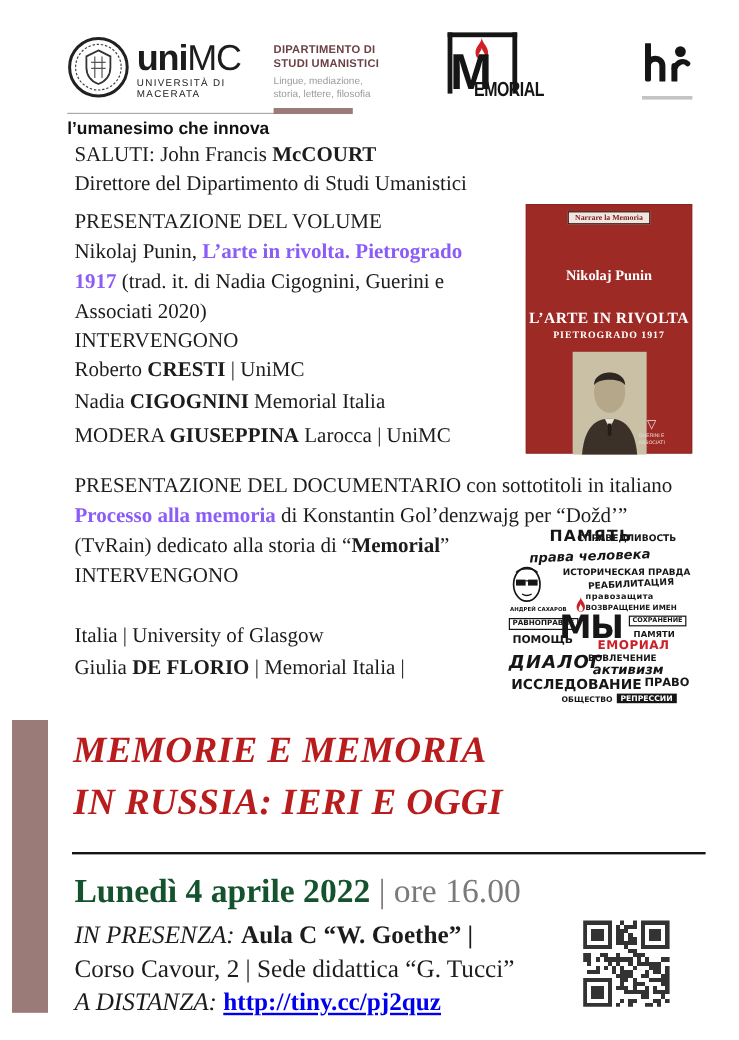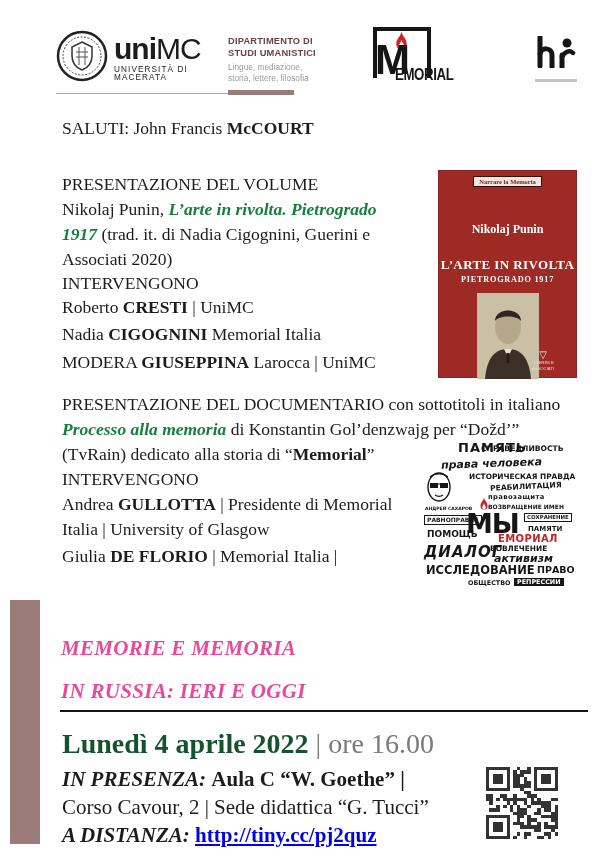--- a/index.html
+++ b/index.html
@@ -27,22 +27,22 @@
   .mem-flame{position:absolute;left:26px;top:4px;}
   .mem-m{position:absolute;left:7px;top:12px;font-family:"Liberation Sans",sans-serif;font-weight:900;font-size:42px;line-height:1;letter-spacing:-2px;color:#151515;}
   .mem-text{position:absolute;left:27px;top:38px;font-family:"Liberation Sans",sans-serif;font-weight:800;font-size:17px;color:#151515;transform:scaleX(.78);transform-origin:left;letter-spacing:-.5px;}
 
   .hrlogo{position:absolute;left:526px;top:36px;width:60px;text-align:center;}
   .hr-caption{width:42px;height:3px;background:#c4c4c4;margin:7px auto 0;}
 
   
   .bl{position:absolute;left:62px;font-size:17.5px;line-height:25px;white-space:nowrap;}
   b{font-weight:700;}
-  .it-mauve{font-style:italic;font-weight:600;color:#15803d;}
-  .bolditalic{font-style:italic;font-weight:700;text-align:center;}
+  .it-mauve{font-weight:600;color:#8b5cf6;}
+  .bolditalic{font-style:italic;font-weight:400;text-align:center;}
 
   
   .bookcover{position:absolute;left:438px;top:170px;width:139px;height:208px;background:#9e2a26;text-align:center;box-shadow:0 0 0 1px #8c2522 inset;}
   .bc-series{display:inline-block;margin-top:6px;border:1px solid #2e0d0d;background:#f1e6de;color:#7a2020;font-size:6.5px;padding:1px 5px;font-weight:600;}
   .bc-author{color:#fff;font-weight:700;font-size:12px;margin-top:34px;}
   .bc-title{color:#fff;font-weight:700;font-size:13px;letter-spacing:.4px;margin-top:20px;}
   .bc-sub{color:#fff;font-weight:700;font-size:8.2px;letter-spacing:.8px;margin-top:2px;}
   .bc-photo{margin-top:9px;}
   .bc-pub{position:absolute;right:12px;bottom:6px;color:#e9dcd2;font-family:"Liberation Sans",sans-serif;font-size:4.2px;width:44px;line-height:1.4;}
   .bc-pub .tri{font-size:10px;line-height:1;color:#f1e6de;}
@@ -69,21 +69,21 @@
   .cw16{left:70px;top:112px;font-size:11px;font-weight:800;font-style:italic;}
   .cw17{left:2px;top:124px;font-size:11.5px;font-weight:800;}
   .cw18{left:113px;top:124px;font-size:9.5px;font-weight:800;}
   .cw19{left:44px;top:139px;font-size:6.4px;font-weight:700;}
   .cw20{left:90px;top:137px;font-size:6.4px;font-weight:800;background:#161616;color:#fff;padding:1px 3px;}
   .col-flame{position:absolute;left:55px;top:56px;}
   .col-face{position:absolute;left:2px;top:30px;}
 
   
   .sidebar-bar{position:absolute;left:10px;top:600px;width:30px;height:244px;background:#9a7b78;}
-  .big-title{position:absolute;left:61px;top:603px;font-style:italic;font-weight:900;font-size:21px;line-height:43px;color:#ec4899;letter-spacing:.3px;margin-top:24px;}
+  .big-title{position:absolute;left:61px;top:603px;font-style:italic;font-weight:900;font-size:31px;line-height:43px;color:#b91c1c;letter-spacing:.3px;}
   .divider{position:absolute;left:60px;top:710px;width:528px;height:2px;background:#141414;}
 
   .date-line{position:absolute;left:62px;top:727px;font-size:28px;line-height:34px;white-space:nowrap;}
   .date-line .d{font-weight:700;color:#14532d;}
   .date-line .t{color:#7a7a7a;}
   .ev{position:absolute;left:62px;font-size:21px;line-height:27px;white-space:nowrap;}
   .ev-link{color:#0000ee;font-weight:700;text-decoration:underline;}
 
   .qr{position:absolute;left:486px;top:767px;}
 </style>
@@ -101,20 +101,21 @@
           <path d="M26 12 l10 5 v9 c0 8 -5 12 -10 14 c-5 -2 -10 -6 -10 -14 v-9 z" fill="none" stroke="#333" stroke-width="1.5"></path>
           <path d="M20 22 h12 M20 27 h12 M23 17 v18 M29 17 v18" stroke="#555" stroke-width="1"></path>
         </svg>
       </span>
       <div class="unimc-brand">
         <div class="unimc-word"><span class="bld">uni</span><span class="lgt">MC</span></div>
         <div class="unimc-univ">UNIVERSITÀ DI MACERATA</div>
       </div>
     </div>
     <div class="unimc-sep"></div>
+    <div class="unimc-tag">l’umanesimo che innova</div>
   </div>
 
   <div class="dept">
     <div class="dept-t"><span>DIPARTIMENTO DI</span><br><span>STUDI UMANISTICI</span></div>
     <div class="dept-s"><span>Lingue, mediazione,</span><br><span>storia, lettere, filosofia</span></div>
     <div class="dept-bar"></div>
   </div>
 
   <div class="memlogo">
     <div class="mem-frame"></div>
@@ -137,20 +138,21 @@
         <path d="M26 21 c3 -6 8 -7 11 -4" stroke="#151515" stroke-width="4.5" fill="none" stroke-linecap="round"></path>
         <circle cx="31" cy="7" r="4.5" fill="#151515"></circle>
       </svg>
     </span>
     <div class="hr-caption"></div>
   </div>
 
   <div class="bl" style="top:116px">
     <span>SALUTI: John Francis </span><b>McCOURT</b>
   </div>
+  <div class="bl" style="top:140px">Direttore del Dipartimento di Studi Umanistici</div>
 
   <div class="bl" style="top:172px">PRESENTAZIONE DEL VOLUME</div>
   <div class="bl" style="top:197px">
     <span>Nikolaj Punin, </span><span class="it-mauve">L’arte in rivolta. Pietrogrado</span>
   </div>
   <div class="bl" style="top:222px">
     <span class="it-mauve">1917</span><span> (trad. it. di Nadia Cigognini, Guerini e</span>
   </div>
   <div class="bl" style="top:247px">Associati 2020)</div>
 
@@ -188,23 +190,20 @@
 
   <div class="bl" style="top:392px">PRESENTAZIONE DEL DOCUMENTARIO con sottotitoli in italiano</div>
   <div class="bl" style="top:417px">
     <span class="it-mauve">Processo alla memoria</span><span> di Konstantin Gol’denzwajg per “Dožd’”</span>
   </div>
   <div class="bl" style="top:442px">
     <span>(TvRain) dedicato alla storia di “</span><b>Memorial</b><span>”</span>
   </div>
 
   <div class="bl" style="top:467px">INTERVENGONO</div>
-  <div class="bl" style="top:492px">
-    <span>Andrea </span><b>GULLOTTA</b><span> | Presidente di Memorial</span>
-  </div>
   <div class="bl" style="top:517px">Italia | University of Glasgow</div>
   <div class="bl" style="top:544px">
     <span>Giulia </span><b>DE FLORIO</b><span> | Memorial Italia |</span>
   </div>
 
   <div class="collage">
     <span class="cw0">ПАМЯТЬ</span>
     <span class="cw1">СПРАВЕДЛИВОСТЬ</span>
     <span class="cw2">права человека</span>
     <span class="cw3">ИСТОРИЧЕСКАЯ ПРАВДА</span>

